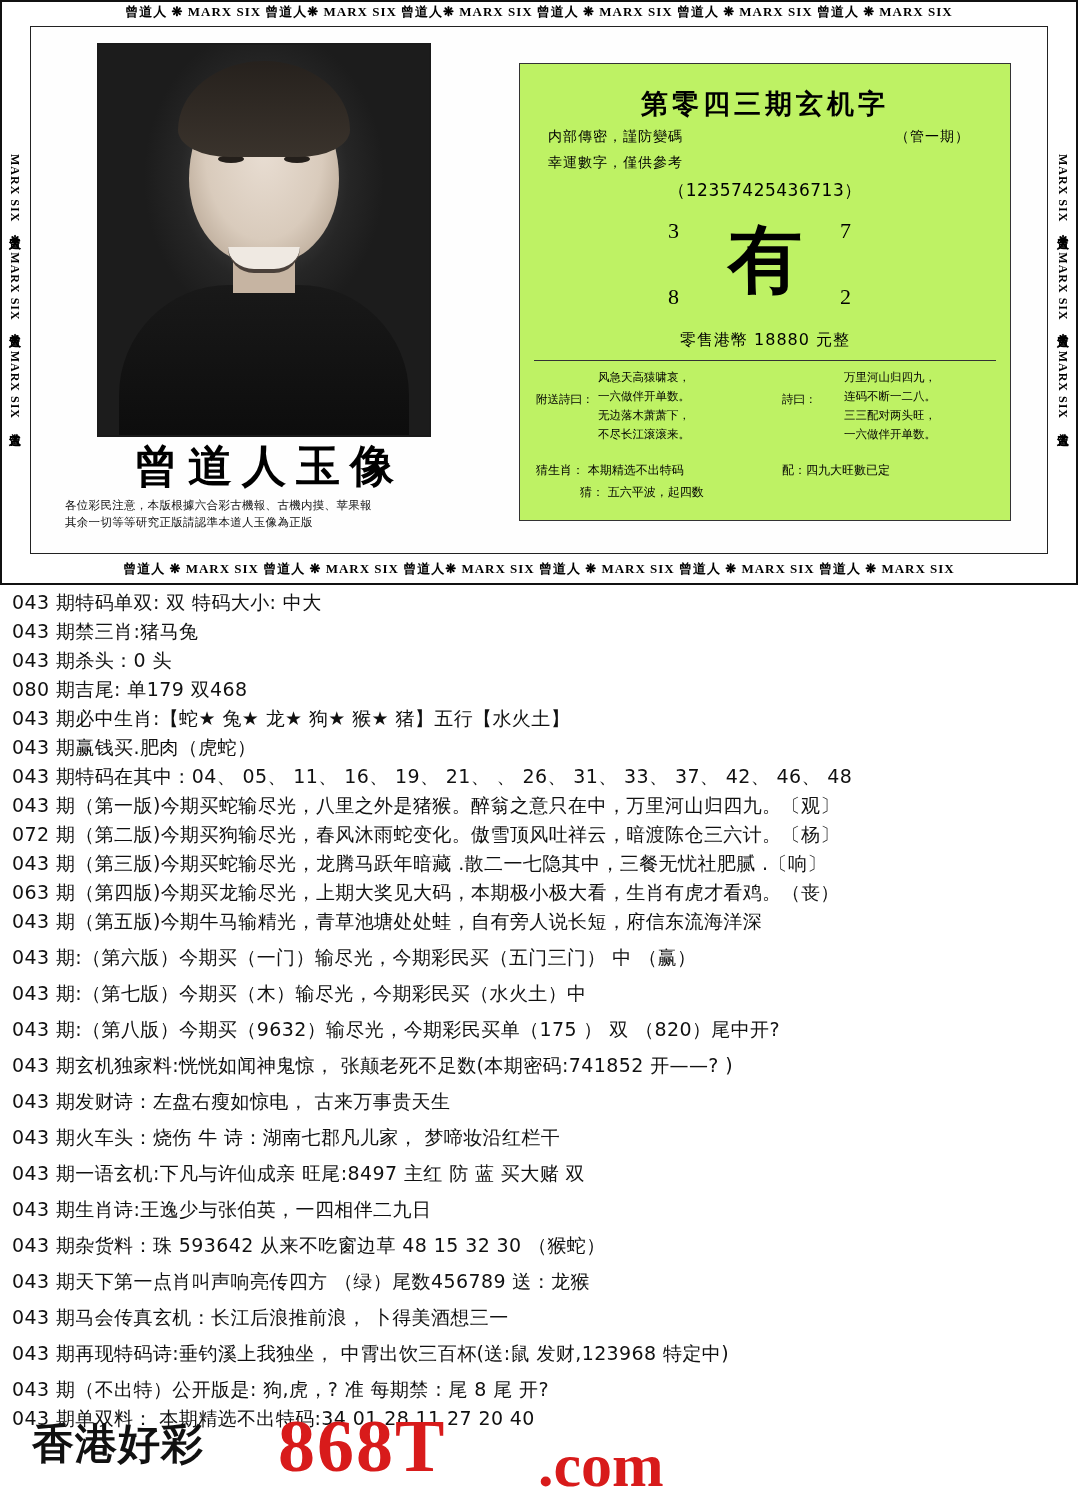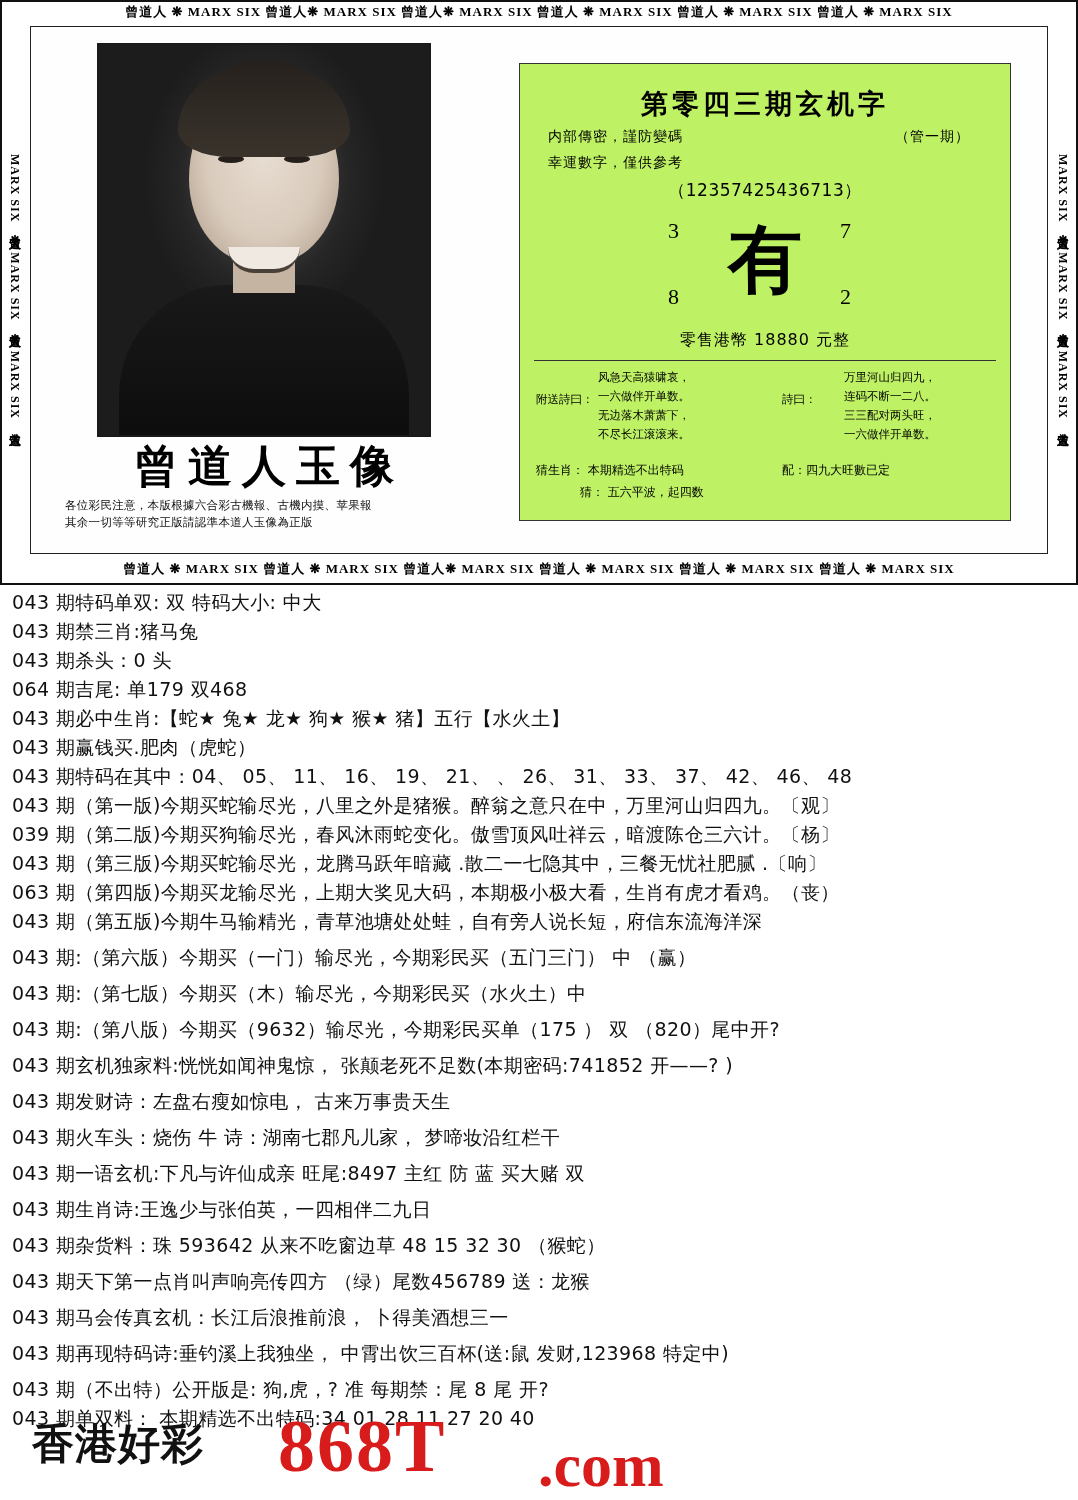--- a/index.html
+++ b/index.html
@@ -440,26 +440,26 @@
       <div class="rp-footer2">配：四九大旺數已定</div>
     </div>
 
   </div>
 </div>
 
 <div class="body-lines">
   <div class="line">043 期特码单双: 双     特码大小: 中大</div>
   <div class="line">043 期禁三肖:猪马兔</div>
   <div class="line">043 期杀头：0 头</div>
-  <div class="line">064 期吉尾:  单179  双468</div>
+  <div class="line">080 期吉尾:  单179  双468</div>
   <div class="line">043 期必中生肖:【蛇★ 兔★ 龙★ 狗★ 猴★ 猪】五行【水火土】</div>
   <div class="line">043 期赢钱买.肥肉（虎蛇）</div>
   <div class="line">043 期特码在其中：04、 05、 11、 16、 19、 21、 、 26、 31、 33、 37、 42、 46、 48</div>
   <div class="line">043 期（第一版)今期买蛇输尽光，八里之外是猪猴。醉翁之意只在中，万里河山归四九。〔观〕</div>
-  <div class="line">039 期（第二版)今期买狗输尽光，春风沐雨蛇变化。傲雪顶风吐祥云，暗渡陈仓三六计。〔杨〕</div>
+  <div class="line">072 期（第二版)今期买狗输尽光，春风沐雨蛇变化。傲雪顶风吐祥云，暗渡陈仓三六计。〔杨〕</div>
   <div class="line">043 期（第三版)今期买蛇输尽光，龙腾马跃年暗藏 .散二一七隐其中，三餐无忧社肥腻 .〔响〕</div>
   <div class="line">063 期（第四版)今期买龙输尽光，上期大奖见大码，本期极小极大看，生肖有虎才看鸡。（丧）</div>
   <div class="line">043 期（第五版)今期牛马输精光，青草池塘处处蛙，自有旁人说长短，府信东流海洋深</div>
   <div class="line gap">043 期:（第六版）今期买（一门）输尽光，今期彩民买（五门三门） 中 （赢）</div>
   <div class="line gap">043 期:（第七版）今期买（木）输尽光，今期彩民买（水火土）中</div>
   <div class="line gap">043 期:（第八版）今期买（9632）输尽光，今期彩民买单（175 ）  双 （820）尾中开?</div>
   <div class="line gap">043 期玄机独家料:恍恍如闻神鬼惊， 张颠老死不足数(本期密码:741852    开——? )</div>
   <div class="line gap">043 期发财诗：左盘右瘦如惊电，  古来万事贵天生</div>
   <div class="line gap">043 期火车头：烧伤 牛  诗：湖南七郡凡儿家， 梦啼妆沿红栏干</div>
   <div class="line gap">043 期一语玄机:下凡与许仙成亲     旺尾:8497  主红  防 蓝  买大赌 双</div>

